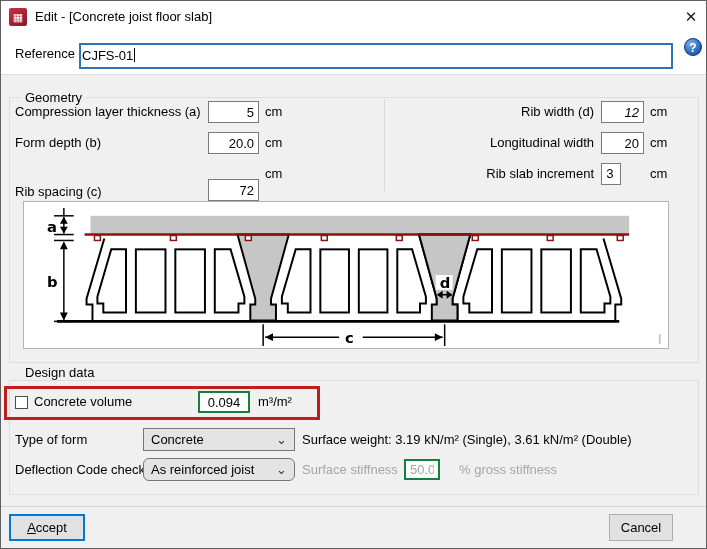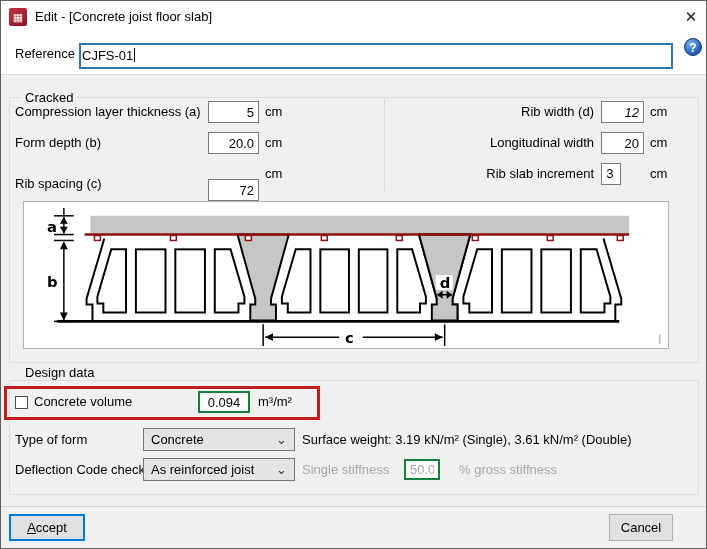--- a/index.html
+++ b/index.html
@@ -76,31 +76,31 @@
   <div class="abs titlebar-title">Edit - [Concrete joist floor slab]</div>
   <div class="abs close-btn">✕</div>
   <div class="abs help-btn">?</div>
 
   <div class="abs ref-label lbl">Reference</div>
   <div class="abs ref-input"><span>CJFS-01</span><span class="caret"></span></div>
 
   <div class="abs top-sep"></div>
 
   <div class="abs groupbox gb-geometry"></div>
-  <div class="abs gb-label" style="left:20px; top:89px;">Cracked</div>
+  <div class="abs gb-label" style="left:20px; top:89px;">Geometry</div>
 
   <div class="abs lbl" style="left:14px; top:100px;">Compression layer thickness (a)</div>
   <input class="abs num-input" style="left: 207px; top: 100px; width: 51px;" value="5">
   <div class="abs unit" style="left:264px; top:100px;">cm</div>
 
   <div class="abs lbl" style="left:14px; top:131px;">Form depth (b)</div>
   <input class="abs num-input" style="left: 207px; top: 131px; width: 51px;" value="20.0">
   <div class="abs unit" style="left:264px; top:131px;">cm</div>
 
-  <div class="abs lbl" style="left:14px; top:172px;">Rib spacing (c)</div>
+  <div class="abs lbl" style="left:14px; top:180px;">Rib spacing (c)</div>
   <input class="abs num-input" style="left: 207px; top: 178px; width: 51px;" value="72">
   <div class="abs unit" style="left:264px; top:162px;">cm</div>
 
   <div class="abs vsep"></div>
 
   <div class="abs lbl right-lbl" style="left:430px; top:100px;">Rib width (d)</div>
   <input class="abs num-input" style="left: 600px; top: 100px; width: 43px; font-style: italic;" value="12">
   <div class="abs unit" style="left:649px; top:100px;">cm</div>
 
   <div class="abs lbl right-lbl" style="left:430px; top:131px;">Longitudinal width</div>
@@ -206,25 +206,25 @@
   <div class="abs lbl" style="left:257px; top:390px;">m³/m²</div>
 
   <div class="abs lbl" style="left:14px; top:428px;">Type of form</div>
   <div class="abs combo" style="left:142px; top:427px; width:152px;">
     <span>Concrete</span>
     <span class="chev">⌄</span>
   </div>
   <div class="abs lbl" style="left:301px; top:428px;">Surface weight: 3.19 kN/m² (Single), 3.61 kN/m² (Double)</div>
 
   <div class="abs lbl" style="left:14px; top:458px;">Deflection Code check</div>
-  <div class="abs combo" style="left:142px; top:457px; width:152px;">
+  <div class="abs combo" style="left:142px; top:457px; width:152px;border-radius:6px;">
     <span>As reinforced joist</span>
     <span class="chev">⌄</span>
   </div>
-  <div class="abs lbl gray-txt" style="left:301px; top:458px;">Single stiffness</div>
+  <div class="abs lbl gray-txt" style="left:301px; top:458px;">Surface stiffness</div>
   <input class="abs num-input dis-input gray-txt" style="left: 403px; top: 458px; width: 36px; height: 21px; color: rgb(166, 166, 166);" value="50.0">
   <div class="abs lbl gray-txt" style="left:458px; top:458px;">% gross stiffness</div>
 
   <div class="abs btn-sep"></div>
   <div class="abs btn btn-accept">
       <span class="accept-text">Accept</span>
     </div>
   <div class="abs btn btn-cancel"><span>Cancel</span></div>
 
 </div>

